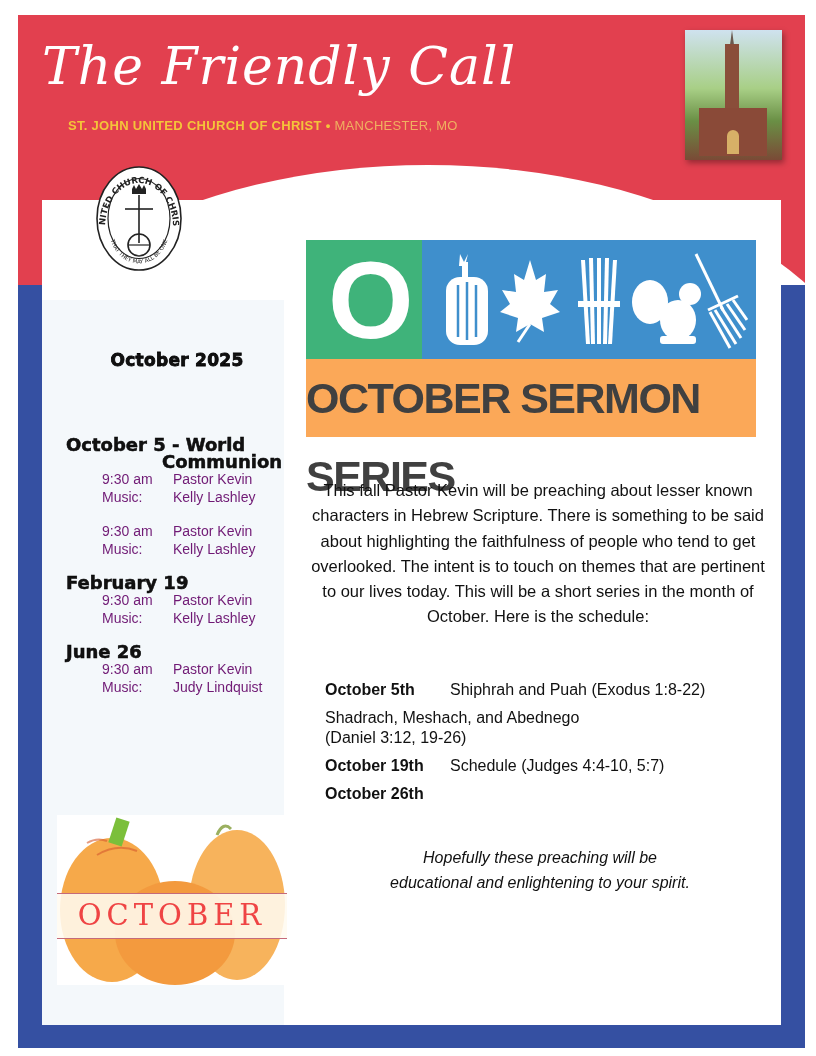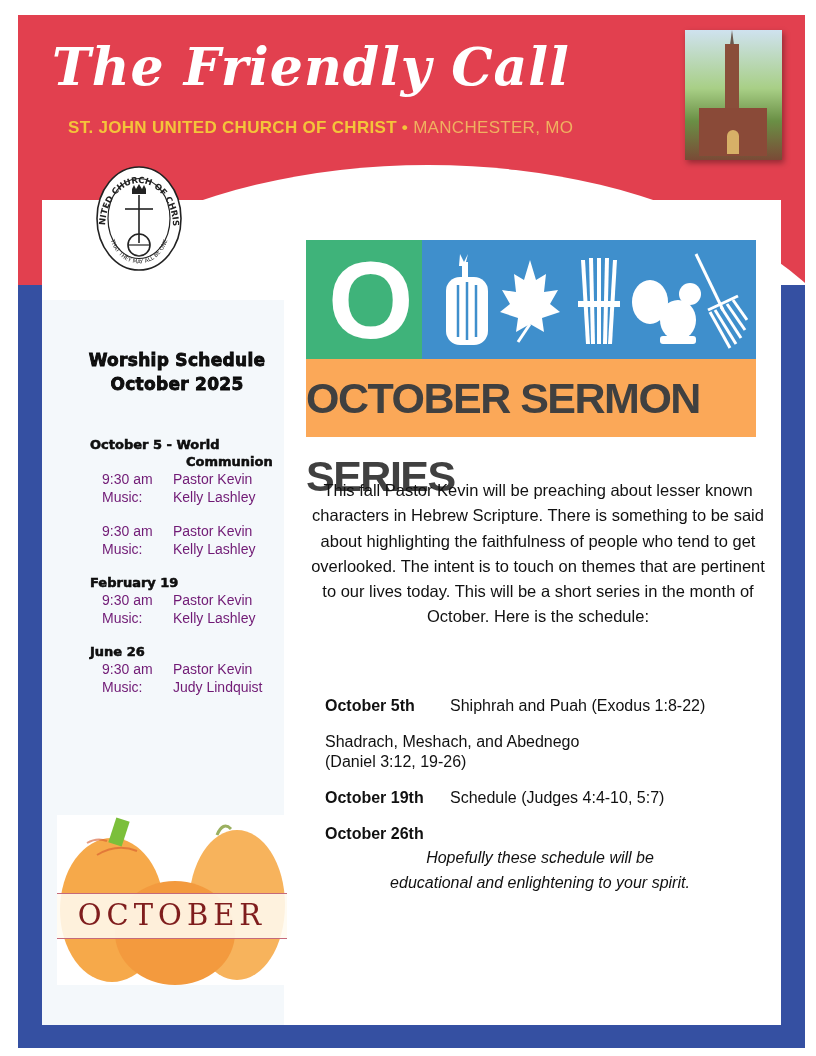--- a/index.html
+++ b/index.html
@@ -2,51 +2,51 @@
 <html><head>
 <meta charset="utf-8">
 <style>
   html,body{margin:0;padding:0;background:#fff;}
   body{width:816px;height:1056px;position:relative;overflow:hidden;font-family:"Liberation Sans",sans-serif;color:#111;}
   .frame-blue{position:absolute;left:18px;top:15px;width:787px;height:1033px;background:#3550a2;}
   .frame-red{position:absolute;left:18px;top:15px;width:787px;height:270px;background:#e2404f;overflow:hidden;}
   .inner-white{position:absolute;left:42px;top:200px;width:739px;height:825px;background:#fff;}
   .arc{position:absolute;left:-40px;top:150px;width:900px;height:520px;border-radius:50%;background:#fff;}
   .sidebar-bg{position:absolute;left:42px;top:300px;width:242px;height:725px;background:#f4f8fb;}
-  .title{position:absolute;left:52px;top:36px;color:#fff;font-family:"DejaVu Serif",serif;font-style:italic;font-size:52px;letter-spacing:1px;font-weight:bold;}
-  .subtitle{position:absolute;left:68px;top:118px;font-size:17px;font-weight:bold;color:#f4c43a;letter-spacing:0.3px;}
+  .title{position:absolute;left:42px;top:36px;color:#fff;font-family:"DejaVu Serif",serif;font-style:italic;font-size:52px;letter-spacing:1px;font-weight:normal;}
+  .subtitle{position:absolute;left:68px;top:118px;font-size:13px;font-weight:bold;color:#f4c43a;letter-spacing:0.3px;}
   .subtitle .loc{font-weight:normal;color:#f0b060;}
   .church-photo{position:absolute;left:685px;top:30px;width:97px;height:130px;background:linear-gradient(180deg,#cfe2ef 0%,#a8cf86 45%,#6a8f45 70%,#7a4a36 100%);box-shadow:2px 3px 6px rgba(0,0,0,0.35);overflow:hidden;}
   .church-photo .tower{position:absolute;left:40px;top:14px;width:14px;height:100px;background:#8a4e3a;}
   .church-photo .spire{position:absolute;left:43px;top:0px;width:0;height:0;border-left:4px solid transparent;border-right:4px solid transparent;border-bottom:30px solid #6b5a50;}
   .church-photo .nave{position:absolute;left:14px;top:78px;width:68px;height:48px;background:#8a4a38;}
   .church-photo .door{position:absolute;left:42px;top:100px;width:12px;height:24px;background:#d7b067;border-radius:6px 6px 0 0;}
   .ucc-logo{position:absolute;left:95px;top:165px;width:88px;height:107px;}
   .banner{position:absolute;left:306px;top:240px;width:450px;height:197px;}
   .banner .green{position:absolute;left:0;top:0;width:116px;height:119px;background:#3fb37a;}
   .banner .blue{position:absolute;left:116px;top:0;width:334px;height:119px;background:#3f8fcc;}
   .banner .orange{position:absolute;left:0;top:119px;width:450px;height:78px;background:#fba858;color:#404040;font-weight:bold;font-size:43px;line-height:78px;letter-spacing:-1.5px;font-family:"Liberation Sans",sans-serif;transform-origin:left;}
   .banner .big-o{position:absolute;left:22px;top:8px;width:72px;height:104px;color:#fff;font-size:110px;font-weight:bold;line-height:104px;text-align:center;}
   .banner .icons{position:absolute;left:132px;top:12px;width:310px;height:100px;}
   .ws-title{position:absolute;left:52px;top:348px;width:250px;text-align:center;font-family:"DejaVu Sans",sans-serif;font-weight:900;font-size:17px;line-height:24px;letter-spacing:0.3px;-webkit-text-stroke:0.8px #000;}
   .ws-list{position:absolute;left:66px;top:436px;width:230px;}
   .ws-item{margin-bottom:16px;}
-  .ws-head{font-family:"DejaVu Sans",sans-serif;font-weight:900;font-size:13px;line-height:17px;margin-left:24px;-webkit-text-stroke:0.5px #000;}
+  .ws-head{font-family:"DejaVu Sans",sans-serif;font-weight:900;font-size:18px;line-height:17px;-webkit-text-stroke:0.5px #000;}
   .ws-head .cont{display:block;padding-left:96px;}
   .ws-row{font-size:14px;line-height:18px;color:#701a75;padding-left:36px;display:flex;}
   .ws-row .k{width:71px;}
   .body-text{position:absolute;left:308px;top:478px;width:460px;font-size:16.5px;line-height:25.3px;color:#111;text-align:center;}
   .sched{position:absolute;left:325px;top:680px;width:440px;}
-  .sched-row{display:flex;font-size:16px;line-height:20px;margin-bottom:8px;margin-top:16px;}
+  .sched-row{display:flex;font-size:16px;line-height:20px;margin-bottom:8px;}
   .sched-row .d{width:125px;font-weight:bold;flex:none;}
   .sched-row .t{flex:1;}
   .closing{position:absolute;left:340px;top:845px;width:400px;text-align:center;font-style:italic;font-size:16px;line-height:25px;}
   .pumpkins{position:absolute;left:57px;top:815px;width:230px;height:170px;background:#fff;}
   .pumpkins .band{position:absolute;left:0;top:78px;width:230px;height:44px;background:rgba(255,250,240,0.88);border-top:1.5px solid #c56a7a;border-bottom:1.5px solid #c56a7a;}
-  .pumpkins .word{position:absolute;left:0;top:78px;width:230px;height:44px;line-height:44px;text-align:center;font-family:"DejaVu Serif",serif;font-size:29px;letter-spacing:5px;color:#7f1d1d;}
+  .pumpkins .word{position:absolute;left:0;top:78px;width:230px;height:44px;line-height:44px;text-align:center;font-family:"DejaVu Serif",serif;font-size:29px;letter-spacing:5px;color:#ef4444;}
 </style>
 </head>
 <body>
 
 <div class="frame-blue"></div>
 <div class="frame-red">
   <div class="arc"></div>
 </div>
 <div class="inner-white"></div>
 <div class="sidebar-bg"></div>
@@ -120,21 +120,20 @@
         <line x1="277" y1="58" x2="298" y2="92"></line>
         <line x1="283" y1="55" x2="303" y2="86"></line>
         <line x1="289" y1="52" x2="307" y2="78"></line>
         <line x1="295" y1="48" x2="309" y2="68"></line>
     </g>
   </svg>
   <div class="orange">OCTOBER SERMON SERIES</div>
 </div>
 
 <div class="ws-title">
-  <div>Worship Schedule</div>
   <div>October 2025</div>
 </div>
 
 <div class="ws-list">
   <div class="ws-item">
     <div class="ws-head"><span>October 5 - World</span><span class="cont">Communion</span></div>
     <div class="ws-row">
         <span class="k">9:30 am</span>
         <span>Pastor Kevin</span>
       </div>
@@ -190,21 +189,21 @@
   <div class="sched-row">
       <span class="d">October 19th</span>
       <span class="t">Schedule (Judges 4:4-10, 5:7)</span>
     </div>
   <div class="sched-row">
       <span class="d">October 26th</span>
     </div>
 </div>
 
 <div class="closing">
-  <div>Hopefully these schedule will be</div>
+  <div>Hopefully these preaching will be</div>
   <div>educational and enlightening to your spirit.</div>
 </div>
 
 <div class="pumpkins">
   <svg width="230" height="170" viewBox="0 0 230 170">
     <ellipse cx="55" cy="95" rx="52" ry="72" fill="#f6a94a"></ellipse>
     <ellipse cx="180" cy="90" rx="48" ry="75" fill="#f7b35c"></ellipse>
     <ellipse cx="118" cy="118" rx="60" ry="52" fill="#f39a3e"></ellipse>
     <rect x="55" y="4" width="14" height="26" fill="#7bbf3a" transform="rotate(18 62 17)"></rect>
     <path d="M160 20 q6 -14 14 -6" stroke="#9bb060" stroke-width="3" fill="none"></path>

